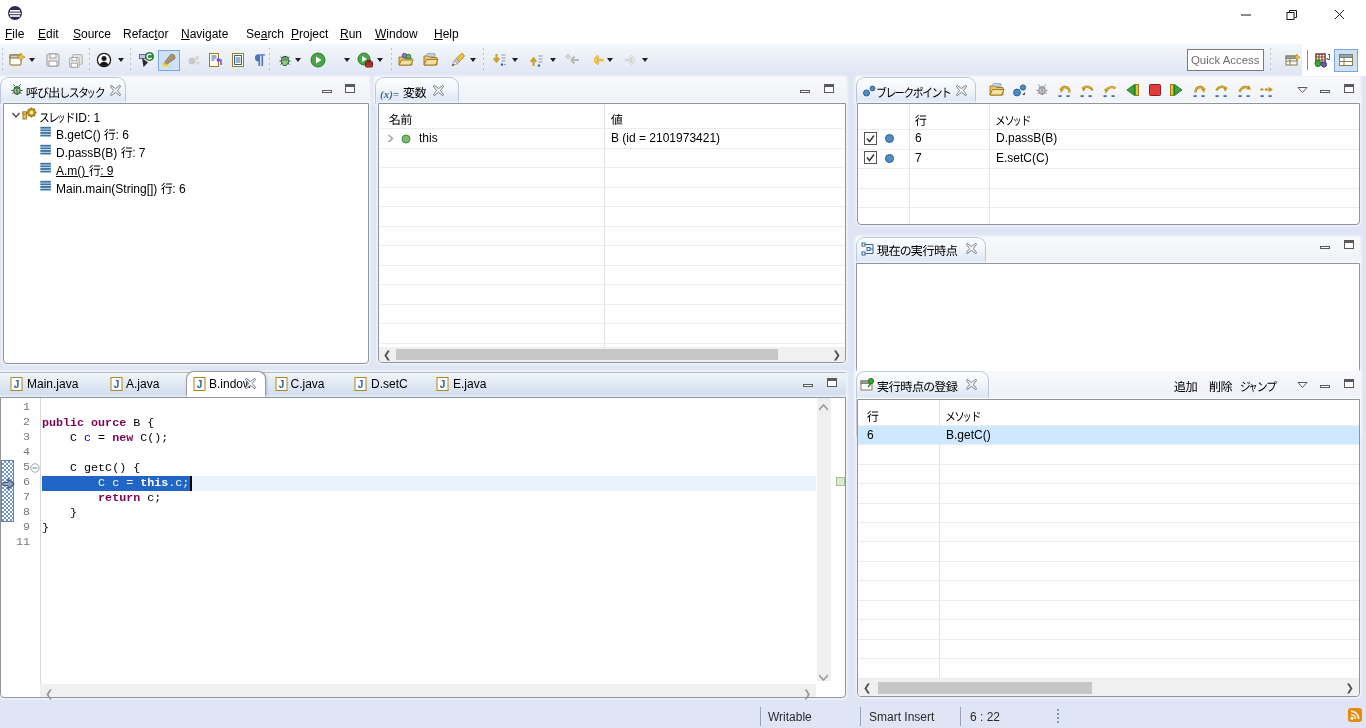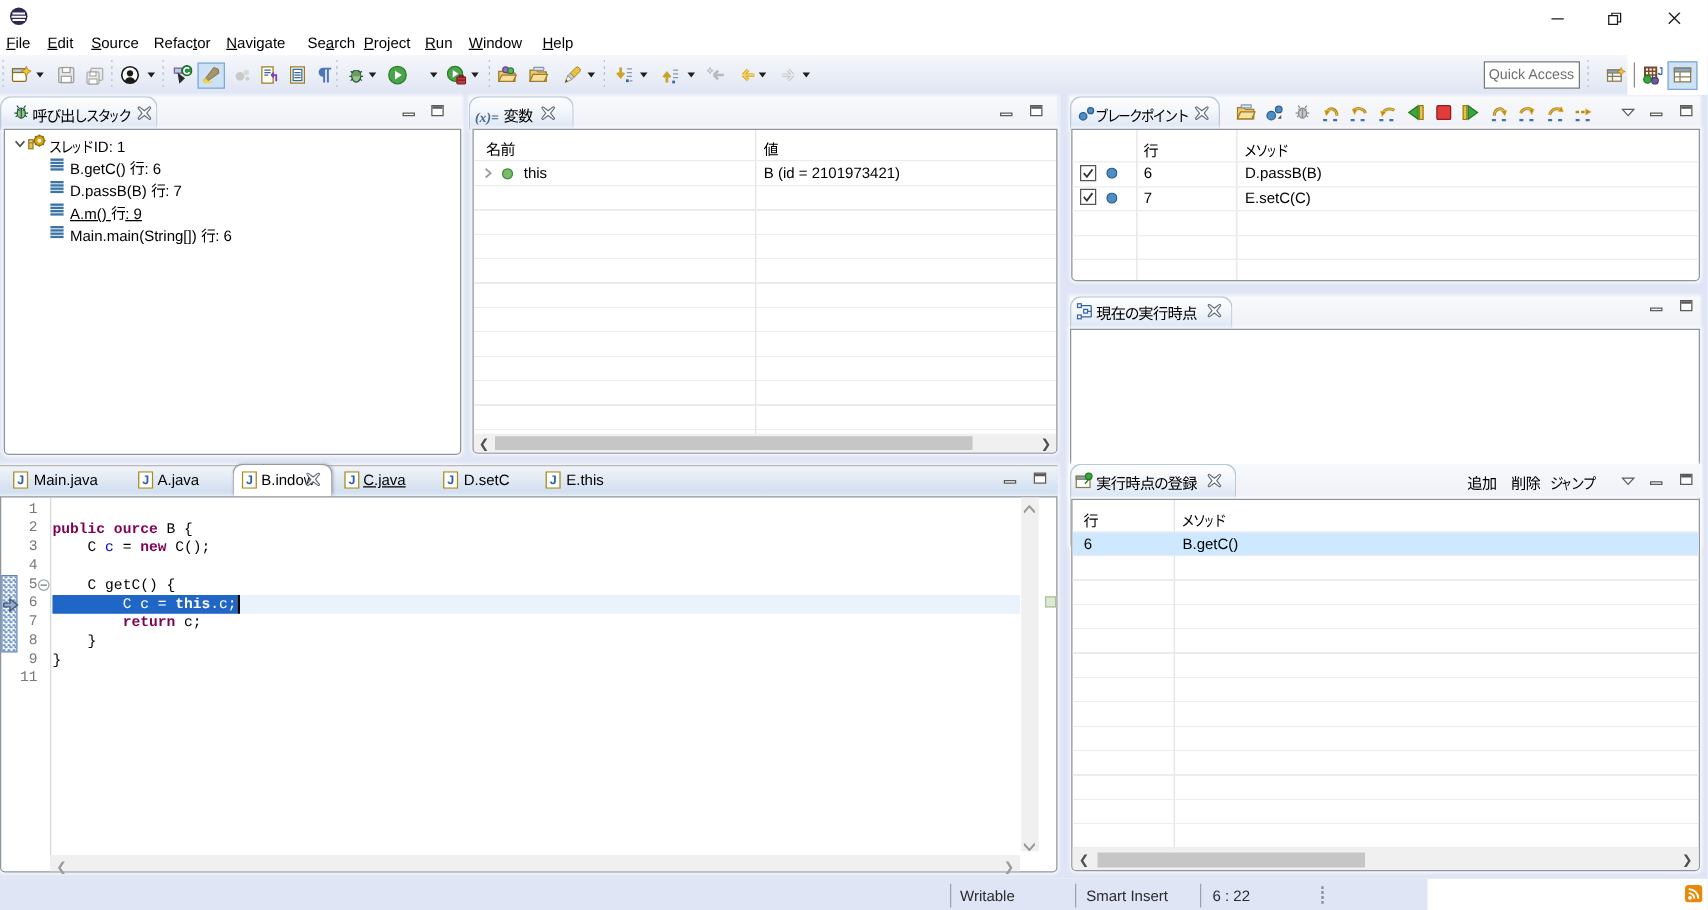--- a/index.html
+++ b/index.html
@@ -583,31 +583,31 @@
     <div class="abs" style="left:126px;top:301px;">A.java</div>
     <div class="abs" style="left:192.6px;top:301px;"><svg width="13" height="14" viewBox="0 0 13 14">
         <rect x="1" y="0.5" width="11" height="13" fill="#fffffd" stroke="#a8891d"></rect>
         <text x="6.5" y="10.5" font-size="10" font-weight="bold" fill="#2a5db0" text-anchor="middle" font-family="Liberation Sans">J</text>
       </svg></div>
     <div class="abs" style="left:209px;top:301px;">B.indow</div>
     <div class="abs" style="left:274.6px;top:301px;"><svg width="13" height="14" viewBox="0 0 13 14">
         <rect x="1" y="0.5" width="11" height="13" fill="#fffffd" stroke="#a8891d"></rect>
         <text x="6.5" y="10.5" font-size="10" font-weight="bold" fill="#2a5db0" text-anchor="middle" font-family="Liberation Sans">J</text>
       </svg></div>
-    <div class="abs" style="left:290.5px;top:301px;text-decoration:underline;">C.java</div>
+    <div class="abs" style="left:290.5px;top:301px;">C.java</div>
     <div class="abs" style="left:354px;top:301px;"><svg width="13" height="14" viewBox="0 0 13 14">
         <rect x="1" y="0.5" width="11" height="13" fill="#fffffd" stroke="#a8891d"></rect>
         <text x="6.5" y="10.5" font-size="10" font-weight="bold" fill="#2a5db0" text-anchor="middle" font-family="Liberation Sans">J</text>
       </svg></div>
     <div class="abs" style="left:371px;top:301px;">D.setC</div>
     <div class="abs" style="left:436px;top:301px;"><svg width="13" height="14" viewBox="0 0 13 14">
         <rect x="1" y="0.5" width="11" height="13" fill="#fffffd" stroke="#a8891d"></rect>
         <text x="6.5" y="10.5" font-size="10" font-weight="bold" fill="#2a5db0" text-anchor="middle" font-family="Liberation Sans">J</text>
       </svg></div>
-    <div class="abs" style="left:453px;top:301px;">E.this</div>
+    <div class="abs" style="left:453px;top:301px;">E.java</div>
     <svg style="position:absolute;left:245px;top:302px" width="11" height="11" viewBox="0 0 11 11">
       <path d="M1.2 0.3L5.5 3.6 9.8 0.3 10.7 1.2 7.4 5.5 10.7 9.8 9.8 10.7 5.5 7.4 1.2 10.7 0.3 9.8 3.6 5.5 0.3 1.2z" fill="#fcfcfc" stroke="#5f6b77" stroke-width="0.9"></path>
     </svg>
     <div style="position:absolute;left:803px;top:308px;width:10px;height:3px;border:1px solid #5a5a5a;background:#fdfdfd"></div>
     <div style="position:absolute;left:827px;top:302px;width:10px;height:9px;border:1px solid #5a5a5a;background:#fdfdfd">
       <div style="height:2px;background:#5a5a5a"></div>
     </div>
     <div class="cont" style="left:0px;top:321px;width:846px;height:301px"></div>
     <div class="abs" style="left:40px;top:322px;width:1px;height:286px;background:#d8d8d8"></div>
     <div class="abs" style="left:41px;top:400px;width:775px;height:15px;background:#eaf2fc"></div>
@@ -768,21 +768,21 @@
       </div>
       <div class="gridline" style="top:44px"></div>
       <div class="abs" style="left:0;top:44.5px;right:0;height:234px;background:repeating-linear-gradient(to bottom,transparent 0 18.5px,#ececec 18.5px 19.5px)"></div>
       <div class="sb" style="left:0;bottom:0;width:501px;height:17px">
         <div class="sbarrow" style="left:5px;top:3px;color:#4f4f4f">❮</div>
         <div class="sbarrow" style="right:5px;top:3px;color:#4f4f4f">❯</div>
         <div class="abs" style="left:20px;top:3px;width:214px;height:12px;background:#c6c6c6"></div>
       </div>
     </div>
   </div>
-<div class="abs" style="left:0;top:703px;width:1142px;height:25px;background:#dfe5f4">
+<div class="abs" style="left:0;top:703px;width:1366px;height:25px;background:#dfe5f4">
     <div class="vsep" style="left:760px"></div>
     <div class="statxt" style="left:768px">Writable</div>
     <div class="vsep" style="left:860px"></div>
     <div class="statxt" style="left:869px">Smart Insert</div>
     <div class="vsep" style="left:960px"></div>
     <div class="statxt" style="left:970px">6 : 22</div>
     <div class="abs" style="left:1057px;top:6px;width:2px;height:14px;background-image:repeating-linear-gradient(to bottom,#8a93a8 0 2px,transparent 2px 4px)"></div>
     <div class="abs" style="left:1348px;top:5px"><svg width="14" height="14" viewBox="0 0 14 14">
         <rect width="14" height="14" rx="3" fill="#e8890c"></rect>
         <circle cx="4" cy="10.2" r="1.5" fill="#fff"></circle>

